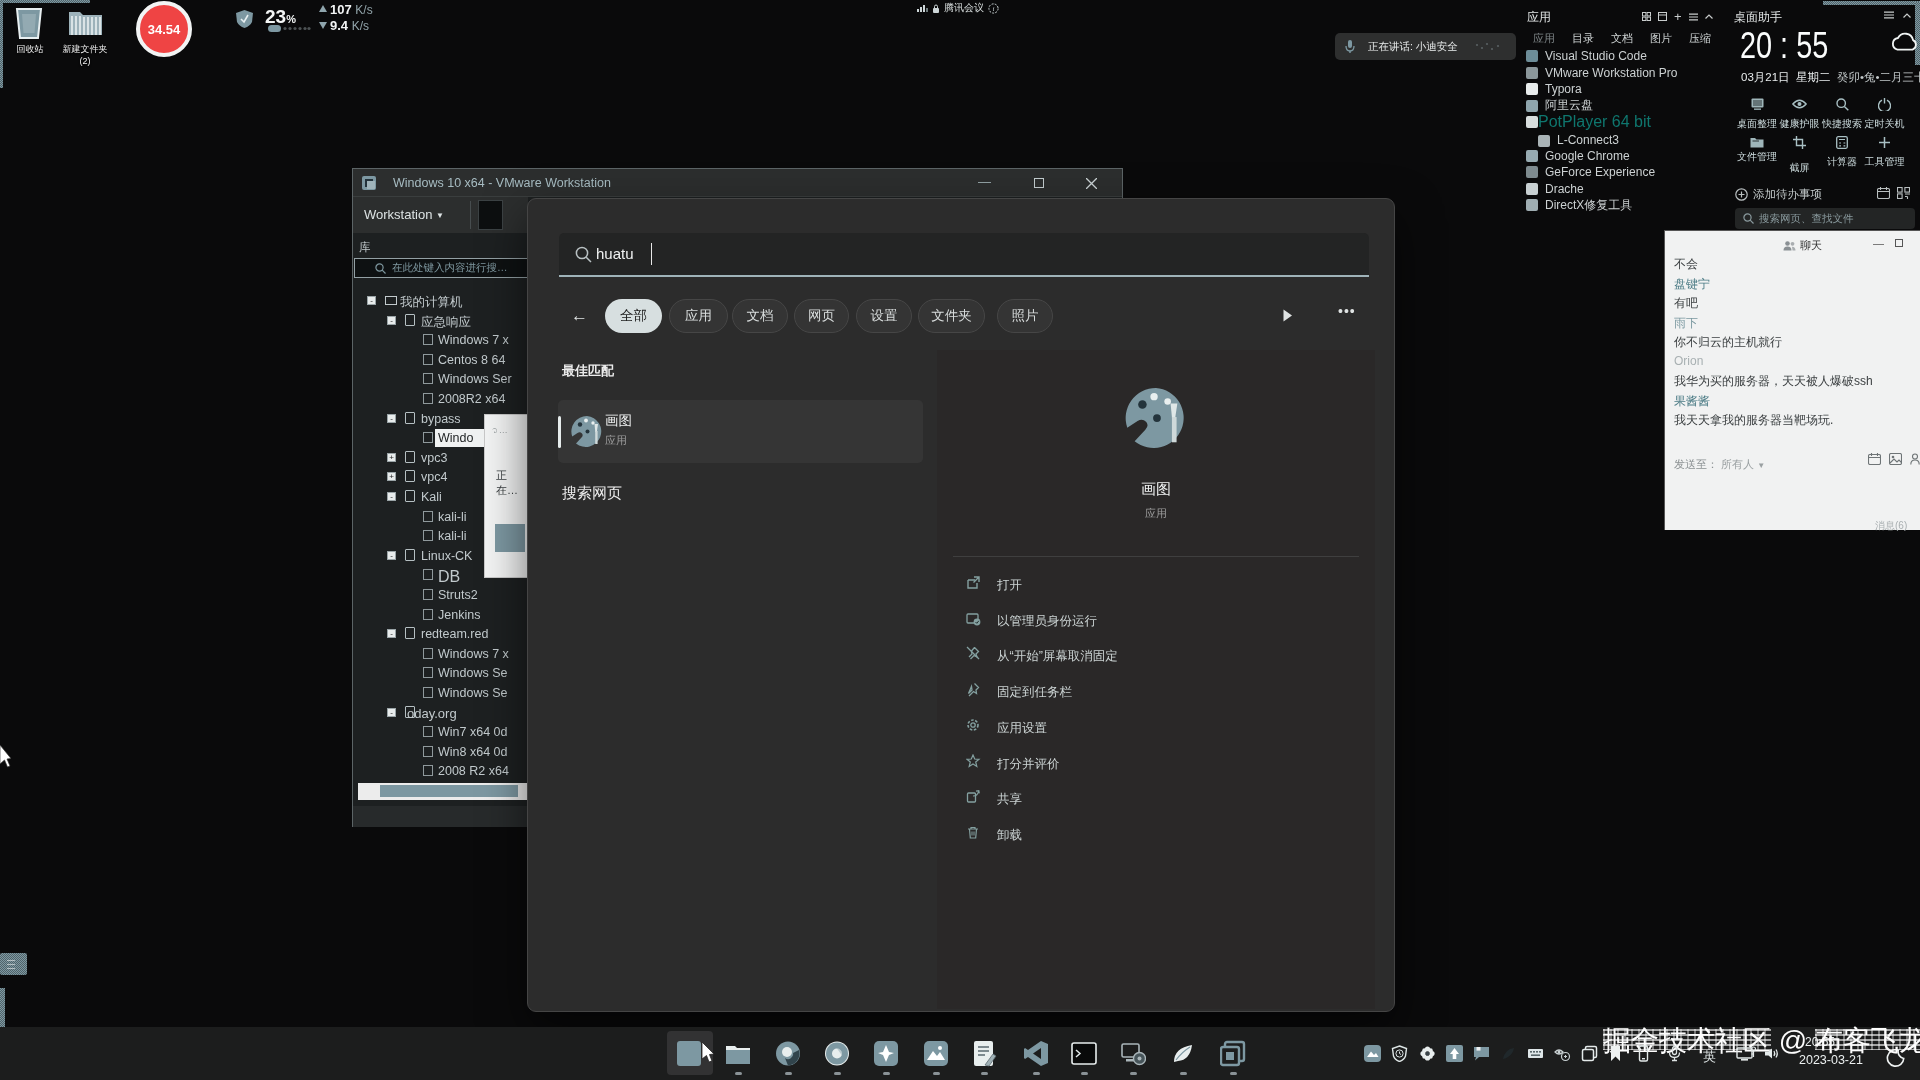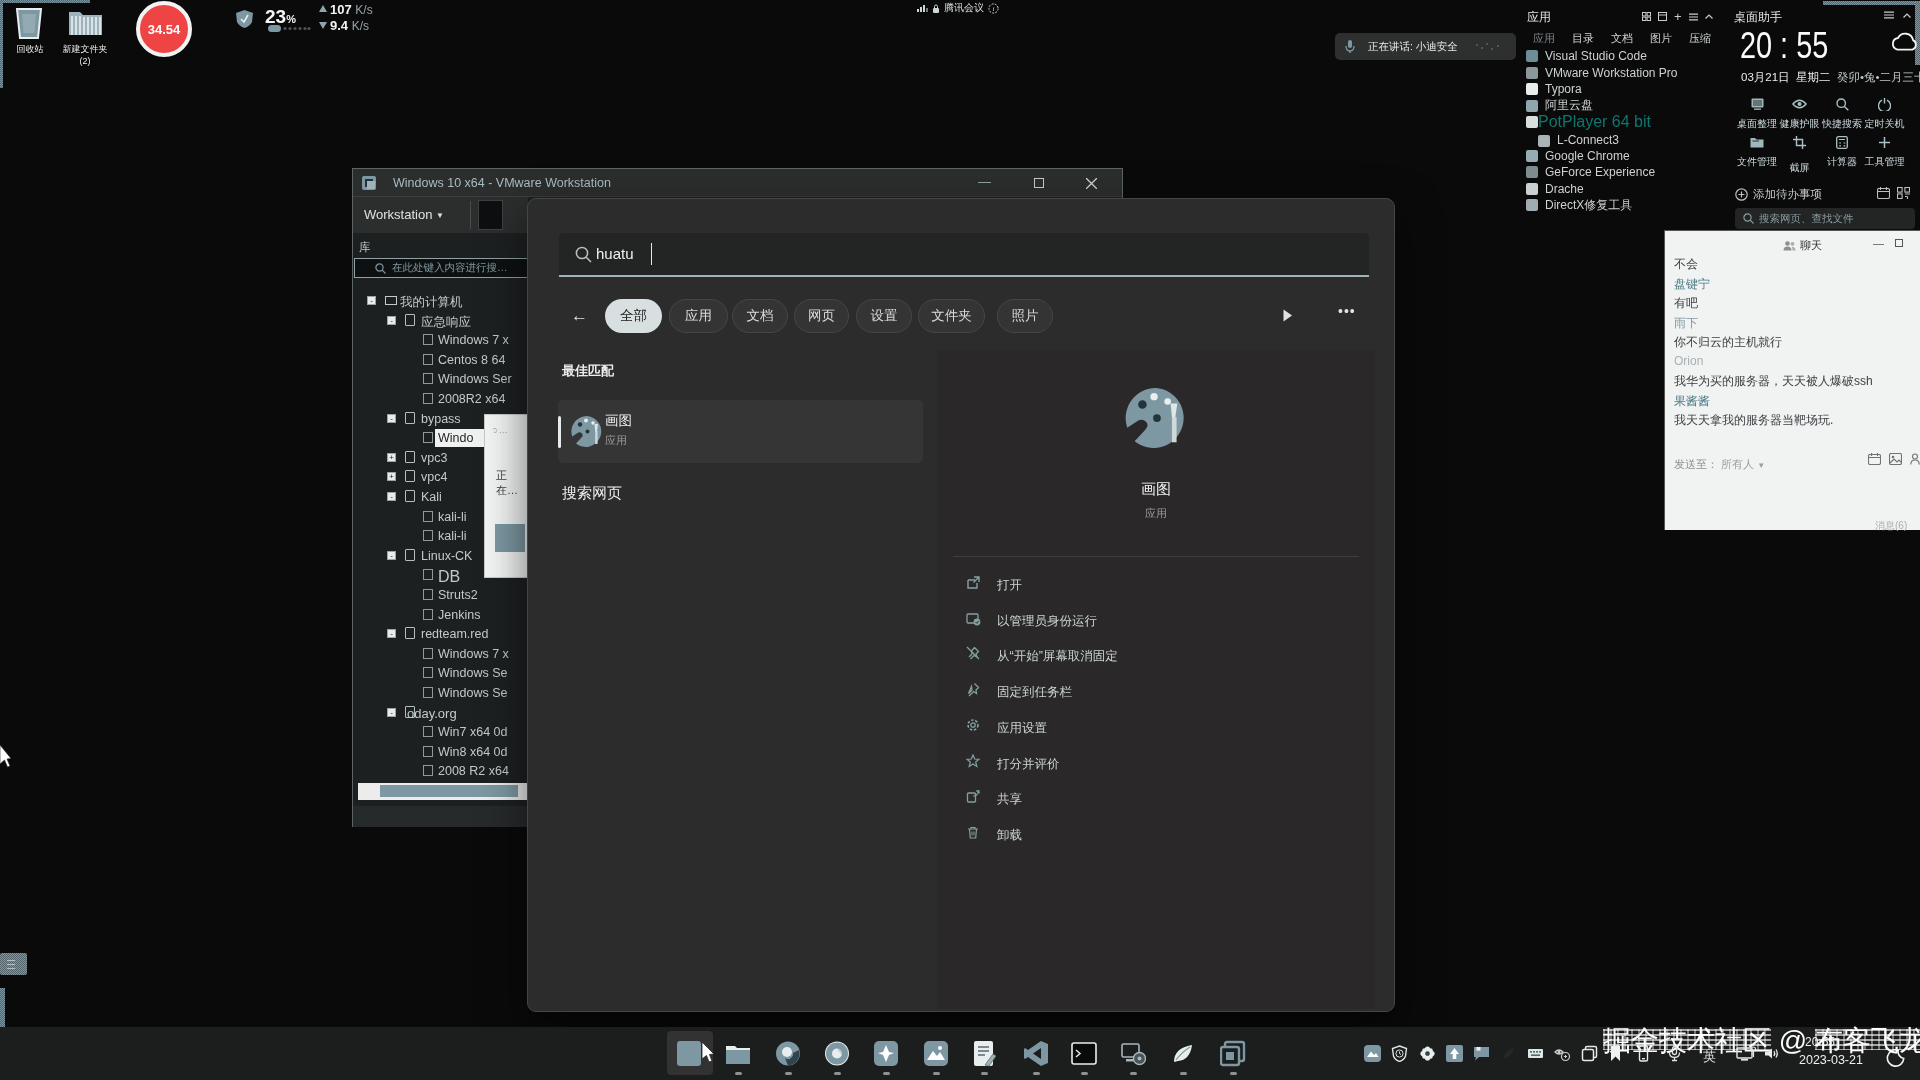--- a/index.html
+++ b/index.html
@@ -246,21 +246,21 @@
         </div>
         <div style="font-size:10px;color:#cfdee0;margin-top:5px;white-space:nowrap">定时关机</div>
       </div>
       <div style="position:absolute;left:0px;top:38px;width:42px;text-align:center">
         <div style="height:16px;display:flex;align-items:center;justify-content:center">
           <svg width="14" height="12">
             <path d="M0.5 2 H5 L6.5 3.5 H13.5 V11.5 H0.5 Z" fill="#9fb6ba"></path>
             <path d="M2.5 5 H9" stroke="#2a3335" stroke-width="1"></path>
           </svg>
         </div>
-        <div style="font-size:10px;color:#cfdee0;margin-top:5px;white-space:nowrap">文件管理</div>
+        <div style="font-size:10px;color:#cfdee0;white-space:nowrap">文件管理</div>
       </div>
       <div style="position:absolute;left:42.5px;top:38px;width:42px;text-align:center">
         <div style="height:16px;display:flex;align-items:center;justify-content:center">
           <svg width="13" height="13">
             <path d="M3.5 0 V9.5 H13 M0 3.5 H9.5 V13" fill="none" stroke="#a9c0c4" stroke-width="1.4"></path>
           </svg>
         </div>
         <div style="font-size:10px;color:#cfdee0;margin-top:11px;white-space:nowrap">截屏</div>
       </div>
       <div style="position:absolute;left:85px;top:38px;width:42px;text-align:center">

